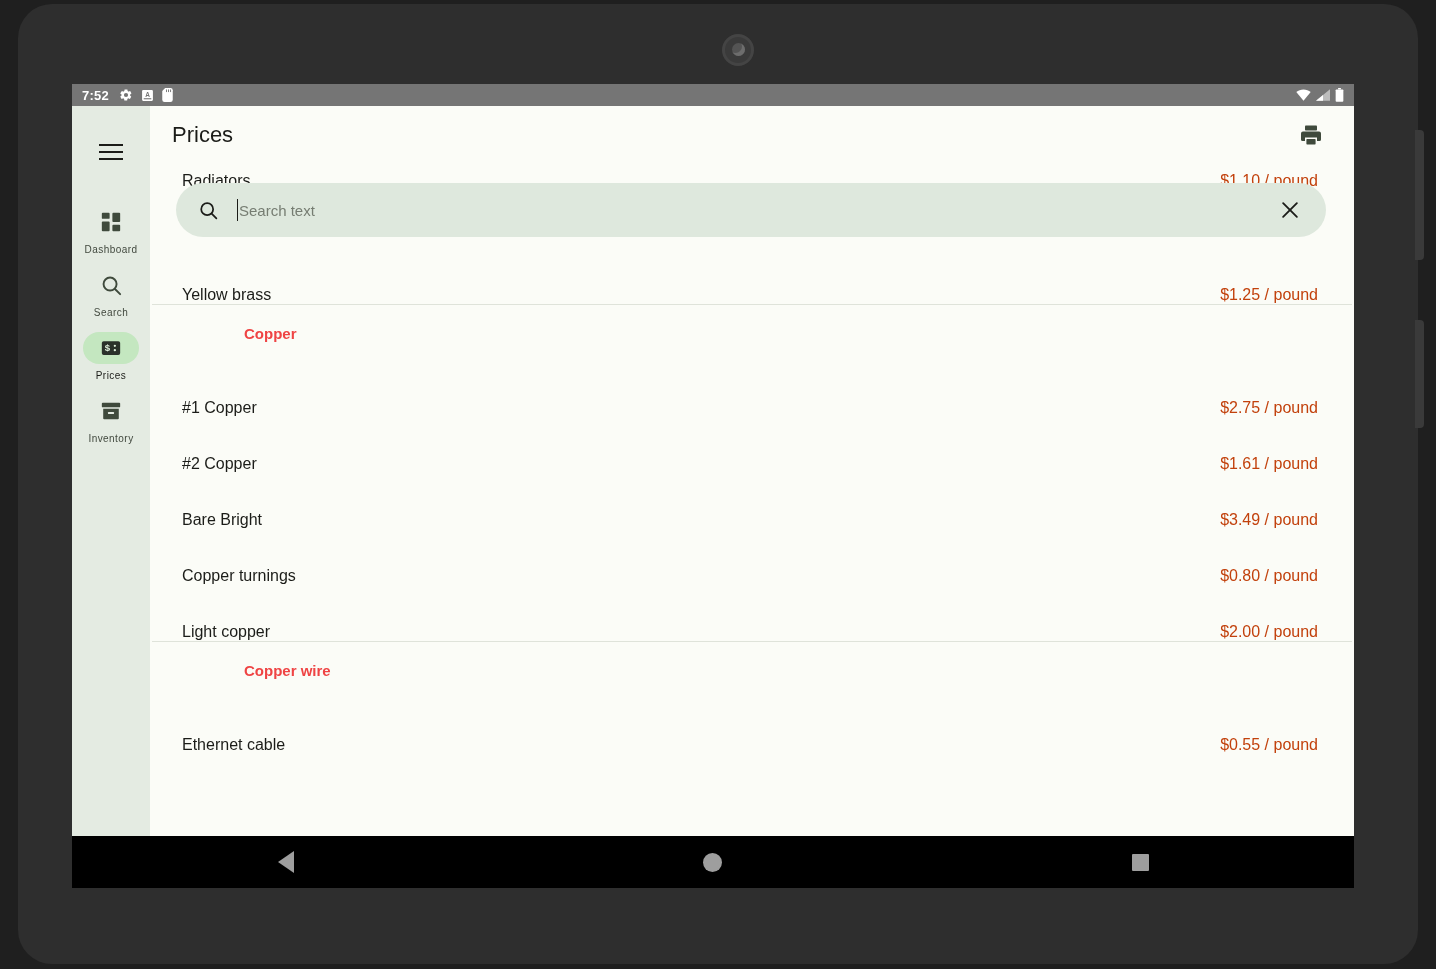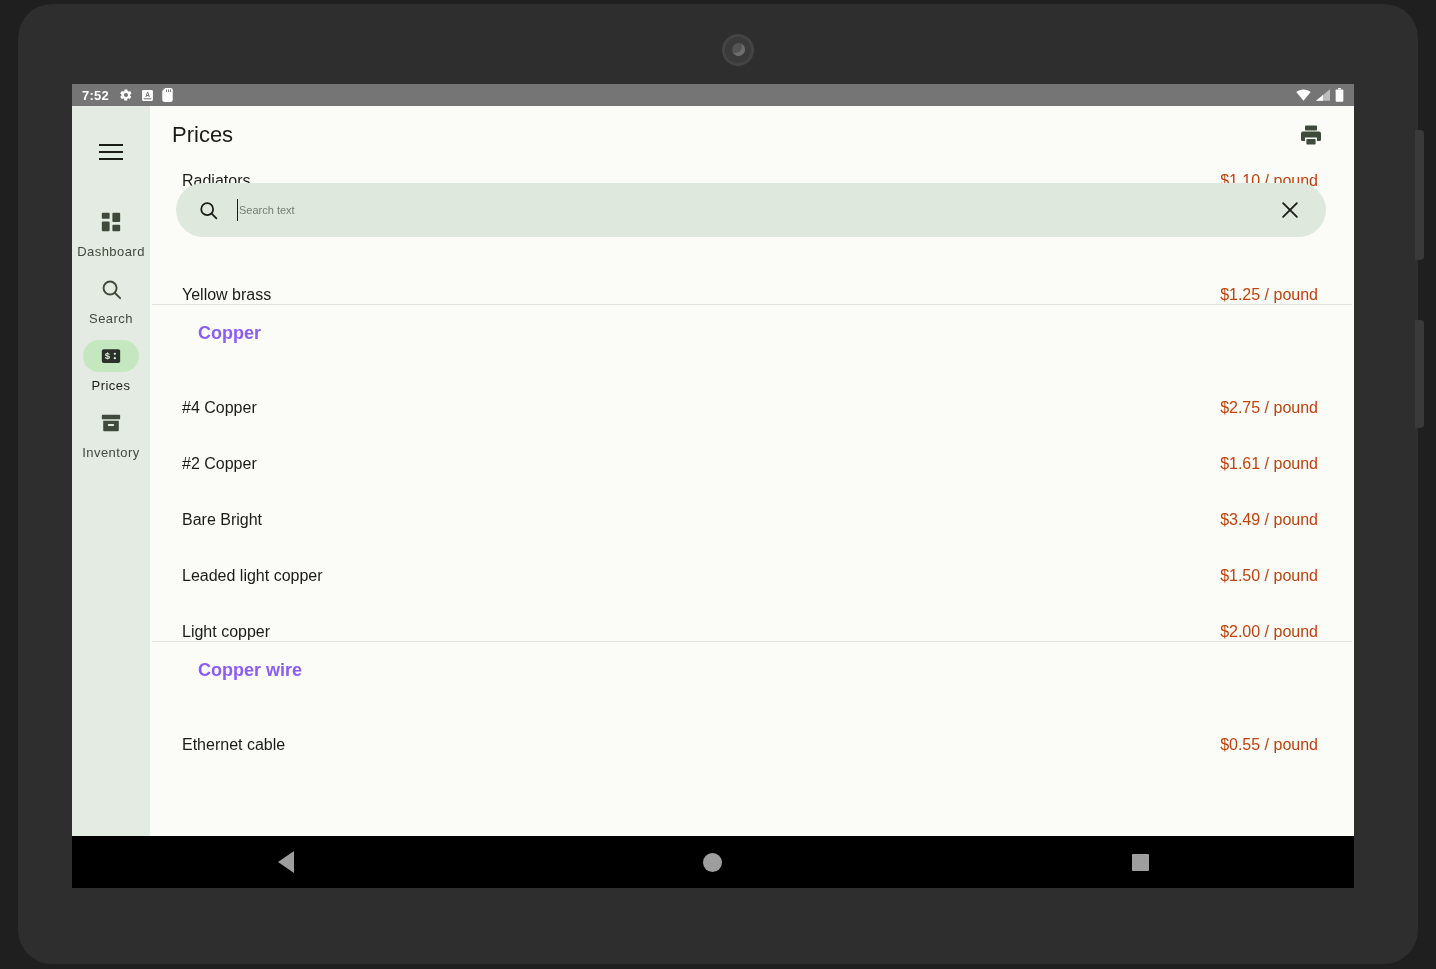--- a/index.html
+++ b/index.html
@@ -106,21 +106,21 @@
   .nav-item {
     display: flex; flex-direction: column; align-items: center;
     margin-bottom: 14px; cursor: pointer; user-select: none;
   }
   .nav-icon-pill {
     width: 56px; height: 32px; border-radius: 16px;
     display: flex; align-items: center; justify-content: center;
   }
   .nav-item.selected .nav-icon-pill { background: #c4e7c0; }
   .nav-label {
-    margin-top: 6px; font-size: 13px; color: #42493f;
+    margin-top: 6px; font-size: 10px; color: #42493f;
     letter-spacing: .45px;
   }
   .nav-item.selected .nav-label { color: #1b1c18; font-weight: 500; }
 
   
   #content {
     position: absolute; left: 78px; top: 80px;
     width: 1204px; height: 720px;
     background: #fbfcf7;
     overflow: hidden;
@@ -133,21 +133,21 @@
     cursor: pointer;
   }
   .row-label { font-size: 16px; color: #1b1c18; }
   .row-price { margin-left: auto; font-size: 16px; color: #c2410c; }
   .section-header {
     height: 56px;
     display: flex; align-items: center;
     padding-left: 48px;
   }
   .section-title {
-    font-size: 18px; color: #8b5cf6; font-weight: 700;
+    font-size: 15px; color: #ef4444; font-weight: 700; margin-left: 46px;
   }
   .divider {
     height: 1px; background: #dfe3da; margin: 0 2px;
   }
 
   
   #search-overlay {
     position: absolute;
     left: 104px; top: 99px;
     width: 1150px; height: 54px;
@@ -160,21 +160,21 @@
   #search-input-wrap {
     position: relative; flex: 1;
     display: flex; align-items: center;
   }
   #text-cursor {
     width: 1px; height: 22px; background: #1b1c18; margin-right: 1px;
   }
   #search-input {
     border: none; background: transparent; outline: none;
     font-family: "Liberation Sans", sans-serif;
-    font-size: 11px; color: #701a75; width: 100%;
+    font-size: 15px; color: #701a75; width: 100%;
     padding: 0;
   }
   #search-input::placeholder { color: #767d72; opacity: 1; }
   #clear-search-button {
     width: 28px; height: 28px; cursor: pointer;
     display: flex; align-items: center; justify-content: center;
   }
 
   
   #android-nav-bar {
@@ -328,34 +328,34 @@
         <span class="row-price">$1.25 / pound</span>
       </div>
 
       <div class="divider"></div>
 
       <div class="section-header">
         <span class="section-title">Copper</span>
       </div>
 
       <div class="list-row">
-        <span class="row-label">#4 Copper</span>
+        <span class="row-label">#1 Copper</span>
         <span class="row-price">$2.75 / pound</span>
       </div>
       <div class="list-row">
         <span class="row-label">#2 Copper</span>
         <span class="row-price">$1.61 / pound</span>
       </div>
       <div class="list-row">
         <span class="row-label">Bare Bright</span>
         <span class="row-price">$3.49 / pound</span>
       </div>
       <div class="list-row">
-        <span class="row-label">Leaded light copper</span>
-        <span class="row-price">$1.50 / pound</span>
+        <span class="row-label">Copper turnings</span>
+        <span class="row-price">$0.80 / pound</span>
       </div>
       <div class="list-row">
         <span class="row-label">Light copper</span>
         <span class="row-price">$2.00 / pound</span>
       </div>
 
       <div class="divider"></div>
 
       <div class="section-header">
         <span class="section-title">Copper wire</span>

